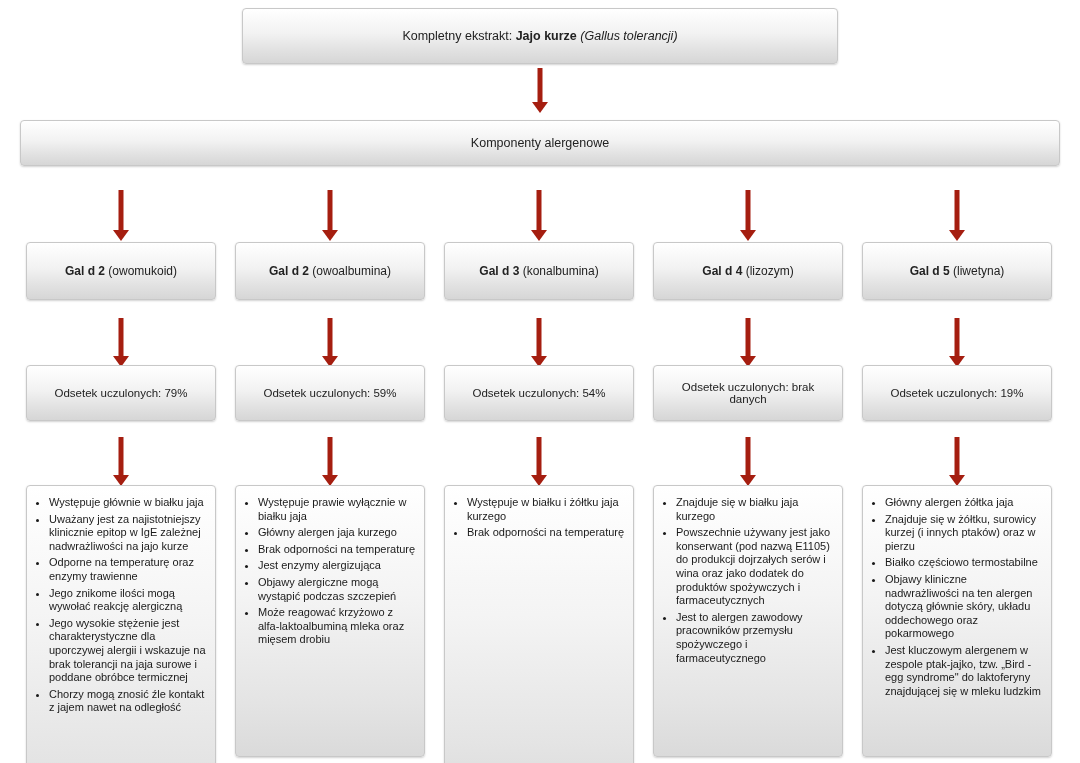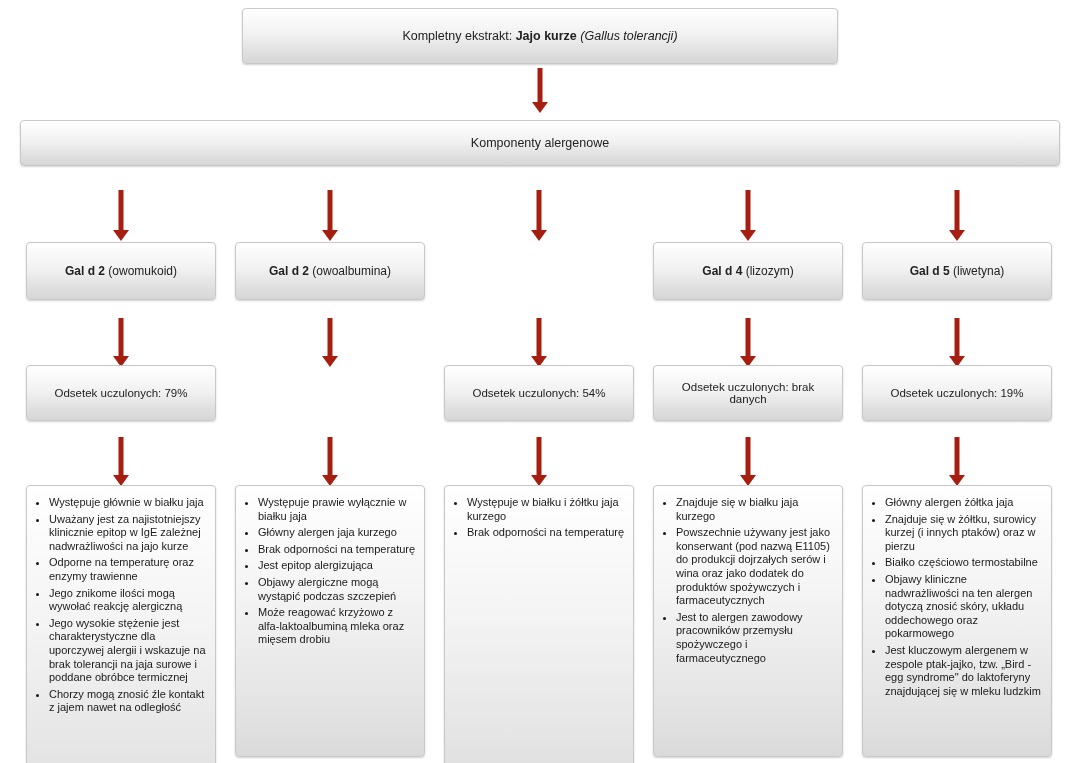--- a/index.html
+++ b/index.html
@@ -147,20 +147,26 @@
       <span class="gal-name">Gal d 2</span>
       <span class="gal-desc">(owomukoid)</span>
     </div>
   </div>
   <div class="box centered gal-box" style="left:235px; top:242px; width:190px; height:58px;">
     <div>
       <span class="gal-name">Gal d 2</span>
       <span class="gal-desc">(owoalbumina)</span>
     </div>
   </div>
+  <div class="box centered gal-box" style="left:444px; top:242px; width:190px; height:58px;">
+    <div>
+      <span class="gal-name">Gal d 3</span>
+      <span class="gal-desc">(konalbumina)</span>
+    </div>
+  </div>
   <div class="box centered gal-box" style="left:653px; top:242px; width:190px; height:58px;">
     <div>
       <span class="gal-name">Gal d 4</span>
       <span class="gal-desc">(lizozym)</span>
     </div>
   </div>
   <div class="box centered gal-box" style="left:862px; top:242px; width:190px; height:58px;">
     <div>
       <span class="gal-name">Gal d 5</span>
       <span class="gal-desc">(liwetyna)</span>
@@ -183,20 +189,23 @@
     <div class="shaft" style="height:40px;"></div>
     <div class="head" style="top:38px;"></div>
   </div>
   <div class="arrow" style="left:957px; top:318px;">
     <div class="shaft" style="height:40px;"></div>
     <div class="head" style="top:38px;"></div>
   </div>
 
   <div class="box centered pct-box" style="left:26px; top:365px; width:190px; height:56px;">
     <span>Odsetek uczulonych: 79%</span>
+  </div>
+  <div class="box centered pct-box" style="left:235px; top:365px; width:190px; height:56px;">
+    <span>Odsetek uczulonych: 59%</span>
   </div>
   <div class="box centered pct-box" style="left:444px; top:365px; width:190px; height:56px;">
     <span>Odsetek uczulonych: 54%</span>
   </div>
   <div class="box centered pct-box" style="left:653px; top:365px; width:190px; height:56px;">
     <span>Odsetek uczulonych: brak danych</span>
   </div>
   <div class="box centered pct-box" style="left:862px; top:365px; width:190px; height:56px;justify-content:center;">
     <span>Odsetek uczulonych: 19%</span>
   </div>
@@ -230,21 +239,21 @@
         <li>Jego znikome ilości mogą wywołać reakcję alergiczną</li>
         <li>Jego wysokie stężenie jest charakterystyczne dla uporczywej alergii i wskazuje na brak tolerancji na jaja surowe i poddane obróbce termicznej</li>
         <li>Chorzy mogą znosić źle kontakt z jajem nawet na odległość</li>
       </ul>
   </div>
   <div class="box list-box" style="left:235px; top:485px; width:190px; height:272px;">
     <ul>
         <li>Występuje prawie wyłącznie w białku jaja</li>
         <li>Główny alergen jaja kurzego</li>
         <li>Brak odporności na temperaturę</li>
-        <li>Jest epitop alergizująca</li>
+        <li>Jest enzymy alergizująca</li>
         <li>Objawy alergiczne mogą wystąpić podczas szczepień</li>
         <li>Może reagować krzyżowo z alfa-laktoalbuminą mleka oraz mięsem drobiu</li>
       </ul>
   </div>
   <div class="box list-box" style="left:444px; top:485px; width:190px; height:324px;">
     <ul>
         <li>Występuje w białku i żółtku jaja kurzego</li>
         <li>Brak odporności na temperaturę</li>
       </ul>
   </div>
@@ -253,18 +262,18 @@
         <li>Znajduje się w białku jaja kurzego</li>
         <li>Powszechnie używany jest jako konserwant (pod nazwą E1105) do produkcji dojrzałych serów i wina oraz jako dodatek do produktów spożywczych i farmaceutycznych</li>
         <li>Jest to alergen zawodowy pracowników przemysłu spożywczego i farmaceutycznego</li>
       </ul>
   </div>
   <div class="box list-box" style="left:862px; top:485px; width:190px; height:272px;">
     <ul>
         <li>Główny alergen żółtka jaja</li>
         <li>Znajduje się w żółtku, surowicy kurzej (i innych ptaków) oraz w pierzu</li>
         <li>Białko częściowo termostabilne</li>
-        <li>Objawy kliniczne nadwrażliwości na ten alergen dotyczą znosić skóry, układu oddechowego oraz pokarmowego</li>
+        <li>Objawy kliniczne nadwrażliwości na ten alergen dotyczą głównie skóry, układu oddechowego oraz pokarmowego</li>
         <li>Jest kluczowym alergenem w zespole ptak-jajko, tzw. „Bird - egg syndrome" do laktoferyny znajdującej się w mleku ludzkim</li>
       </ul>
   </div>
 
 </div>
 
 </body></html>

